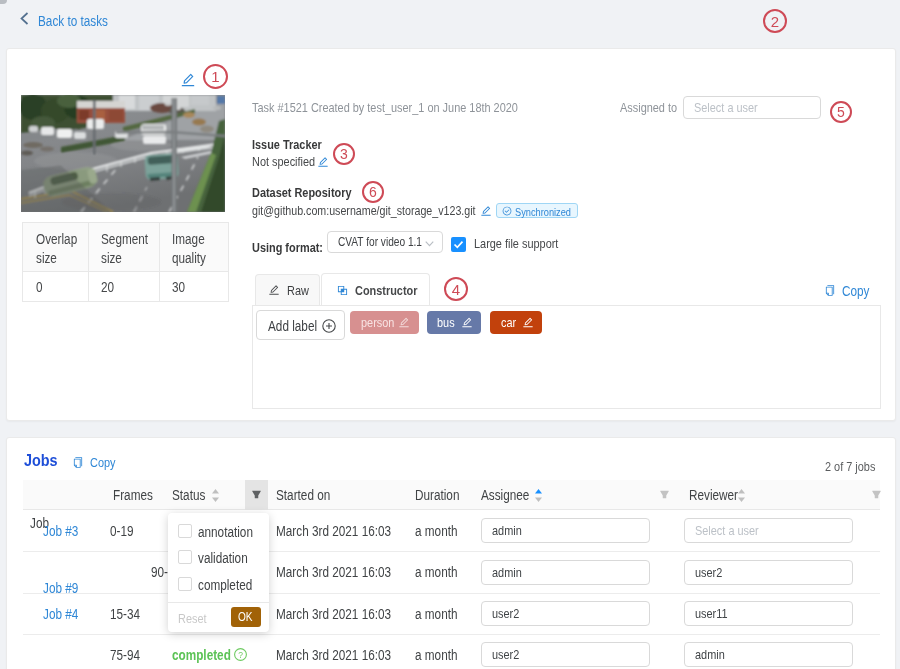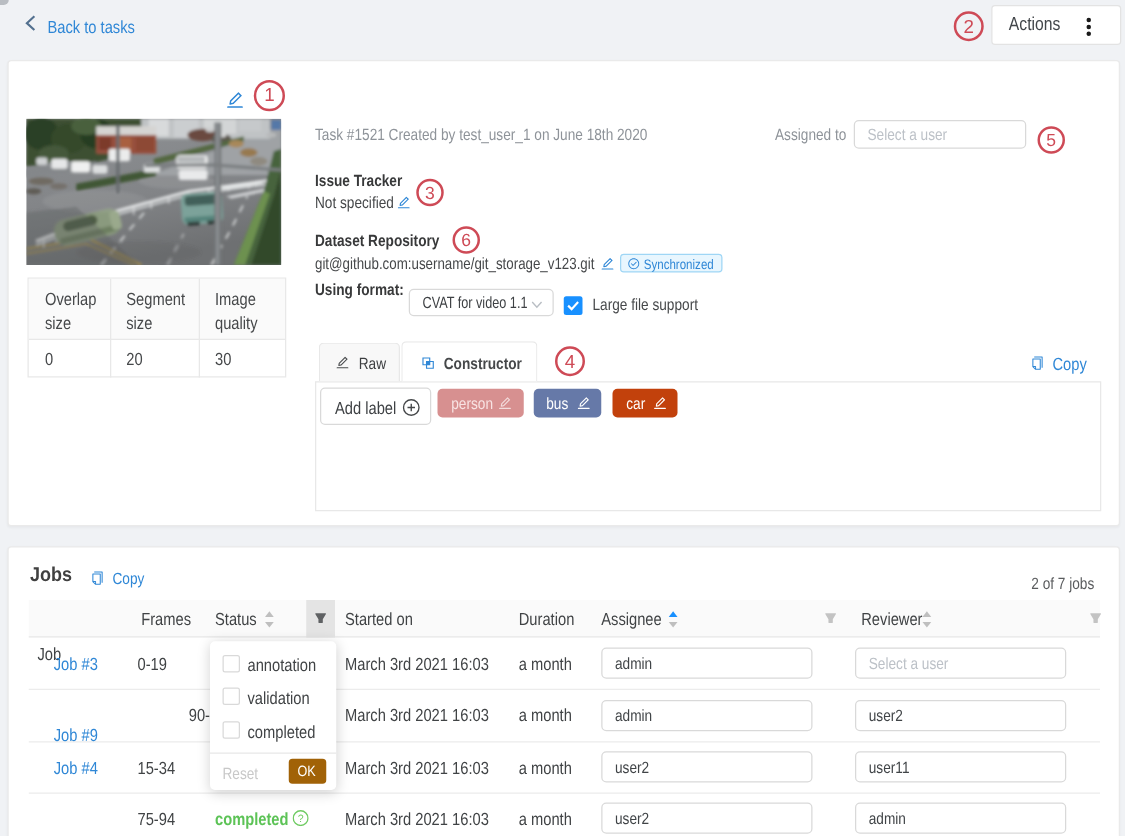--- a/index.html
+++ b/index.html
@@ -19,28 +19,20 @@
 </head>
 <body>
 <div id="page">
   <div class="abs" style="left:0; top:0; width:7px; height:4px; background:#b9bdc2; border-radius:0 0 4px 0;"></div>
 
   <svg class="abs" style="left:20px; top:12px;" width="9" height="13" viewBox="0 0 9 13">
       <path d="M7.5 1 L1.5 6.5 L7.5 12" stroke="#53708f" stroke-width="1.7" fill="none"></path>
     </svg>
   <div class="abs" style="left:38px; top:13px; font-size:14px; color:#2f87d6;"><span class="tx">Back to tasks</span></div>
   <div class="circ" style="left:763px; top:9px; width:24px; height:24px; line-height:21px; font-size:15px;">2</div>
-  <div class="abs" style="left:793px; top:4px; width:104px; height:32px; background:#fff; border:1px solid #e3e3e3; border-radius:3px; font-size:15px; color:#42464a;">
-    <span class="abs" style="left:13px; top:6px;"><span class="tx">Actions</span></span>
-    <svg class="abs" style="left:70px; top:4px;" width="14" height="24" viewBox="0 0 14 24">
-        <circle cx="7" cy="7" r="1.8" fill="#1a1a1a"></circle>
-        <circle cx="7" cy="12.5" r="1.8" fill="#1a1a1a"></circle>
-        <circle cx="7" cy="18" r="1.8" fill="#1a1a1a"></circle>
-      </svg>
-  </div>
 
   <div class="card" style="left:6px; top:48px; width:890px; height:373px;"></div>
 
   <svg class="abs" style="left:180px; top:72px;" width="16" height="16" viewBox="0 0 1024 1024">
       <path fill="#2f87d6" d="M257.7 752c2 0 4-.2 6-.5L431.9 722c2-.4 3.9-1.3 5.3-2.8l423.9-423.9a9.96 9.96 0 000-14.1L694.9 114.9c-1.9-1.9-4.4-2.9-7.1-2.9s-5.2 1-7.1 2.9L256.8 538.8c-1.5 1.5-2.4 3.3-2.8 5.3l-29.5 168.2a33.5 33.5 0 009.4 29.8c6.6 6.4 14.9 9.9 23.8 9.9zm67.4-174.4L687.8 215l73.3 73.3-362.7 362.6-88.9 15.7 15.6-89zM880 836H144c-17.7 0-32 14.3-32 32v36c0 4.4 3.6 8 8 8h784c4.4 0 8-3.6 8-8v-36c0-17.7-14.3-32-32-32z"></path>
     </svg>
   <div class="circ" style="left:203px; top:64px; width:25px; height:25px; line-height:22px; font-size:15px;">1</div>
 
   <svg class="abs" style="left:21px; top:95px;" width="204" height="117" viewBox="0 0 204 117">
     <defs>
@@ -201,21 +193,21 @@
       <path fill="#2f87d6" d="M257.7 752c2 0 4-.2 6-.5L431.9 722c2-.4 3.9-1.3 5.3-2.8l423.9-423.9a9.96 9.96 0 000-14.1L694.9 114.9c-1.9-1.9-4.4-2.9-7.1-2.9s-5.2 1-7.1 2.9L256.8 538.8c-1.5 1.5-2.4 3.3-2.8 5.3l-29.5 168.2a33.5 33.5 0 009.4 29.8c6.6 6.4 14.9 9.9 23.8 9.9zm67.4-174.4L687.8 215l73.3 73.3-362.7 362.6-88.9 15.7 15.6-89zM880 836H144c-17.7 0-32 14.3-32 32v36c0 4.4 3.6 8 8 8h784c4.4 0 8-3.6 8-8v-36c0-17.7-14.3-32-32-32z"></path>
     </svg>
   <div class="abs" style="left:496px; top:203px; width:82px; height:15px; background:#e8f6fe; border:1px solid #9fd6f5; border-radius:3px; font-size:11px; color:#2f87d6; line-height:12px;">
     <svg style="position:absolute; left:5px; top:2px;" width="10" height="10" viewBox="0 0 1024 1024">
         <path fill="#2f87d6" d="M512 64C264.6 64 64 264.6 64 512s200.6 448 448 448 448-200.6 448-448S759.4 64 512 64zm0 820c-205.4 0-372-166.6-372-372s166.6-372 372-372 372 166.6 372 372-166.6 372-372 372z"></path>
         <path fill="#2f87d6" d="M699.5 353.5l-246 246-129-129a8 8 0 00-11.3 0l-36.7 36.7a8 8 0 000 11.3l171.4 171.4c3.1 3.1 8.2 3.1 11.3 0l288.4-288.4a8 8 0 000-11.3l-36.7-36.7a8 8 0 00-11.4 0z"></path>
       </svg>
     <span class="tx" style="position:absolute; left:18px; top:2px;">Synchronized</span>
   </div>
 
-  <div class="abs" style="left:252px; top:224px; font-size:13px; font-weight:bold; color:#38393a;"><span class="tx">Using format:</span></div>
+  <div class="abs" style="left:252px; top:240px; font-size:13px; font-weight:bold; color:#38393a;"><span class="tx">Using format:</span></div>
   <div class="input" style="left:327px; top:231px; width:116px; height:22px; line-height:20px; color:#3e4144;"><span class="tx" style="margin-left:10px; transform:scaleX(0.78);">CVAT for video 1.1</span>
     <svg class="abs" style="right:8px; top:7px;" width="9" height="9" viewBox="0 0 12 12">
         <path d="M1 3.5 L6 9 L11 3.5" stroke="#b9bec4" stroke-width="1.5" fill="none"></path>
       </svg>
   </div>
   <div class="abs" style="left:451px; top:237px; width:15px; height:15px; background:#1890ff; border-radius:2px;">
     <svg width="15" height="15" viewBox="0 0 15 15">
         <path d="M3.5 7.5 L6.3 10.3 L11.5 4.6" stroke="#fff" stroke-width="1.7" fill="none"></path>
       </svg>
   </div>
@@ -260,21 +252,21 @@
       </svg>
   </div>
   <div class="abs" style="left:490px; top:311px; width:52px; height:23px; background:#c2410c; border-radius:4px; color:#fff; font-size:13px;">
     <span class="abs" style="left:11px; top:4px;"><span class="tx">car</span></span>
     <svg style="position:absolute; right:8px; top:5px;" width="12" height="13" viewBox="0 0 1024 1024">
         <path fill="#fff" d="M257.7 752c2 0 4-.2 6-.5L431.9 722c2-.4 3.9-1.3 5.3-2.8l423.9-423.9a9.96 9.96 0 000-14.1L694.9 114.9c-1.9-1.9-4.4-2.9-7.1-2.9s-5.2 1-7.1 2.9L256.8 538.8c-1.5 1.5-2.4 3.3-2.8 5.3l-29.5 168.2a33.5 33.5 0 009.4 29.8c6.6 6.4 14.9 9.9 23.8 9.9zm67.4-174.4L687.8 215l73.3 73.3-362.7 362.6-88.9 15.7 15.6-89zM880 836H144c-17.7 0-32 14.3-32 32v36c0 4.4 3.6 8 8 8h784c4.4 0 8-3.6 8-8v-36c0-17.7-14.3-32-32-32z"></path>
       </svg>
   </div>
 
   <div class="card" style="left:6px; top:437px; width:890px; height:240px;"></div>
-  <div class="abs" style="left:24px; top:452px; font-size:16px; font-weight:bold; color:#404040;"><span class="tx" style="transform:scaleX(0.9);">Jobs</span></div>
+  <div class="abs" style="left:24px; top:452px; font-size:16px; font-weight:bold; color:#1d4ed8;"><span class="tx" style="transform:scaleX(0.9);">Jobs</span></div>
   <svg class="abs" style="left:72px; top:456px;" width="12" height="13" viewBox="0 0 1024 1024">
       <path fill="#2f87d6" d="M832 64H296c-4.4 0-8 3.6-8 8v56c0 4.4 3.6 8 8 8h496v688c0 4.4 3.6 8 8 8h56c4.4 0 8-3.6 8-8V96c0-17.7-14.3-32-32-32zM704 192H192c-17.7 0-32 14.3-32 32v530.7c0 8.5 3.4 16.6 9.4 22.6l173.3 173.3c2.2 2.2 4.7 4 7.4 5.5v1.9h4.2c3.5 1.3 7.2 2 11 2H704c17.7 0 32-14.3 32-32V224c0-17.7-14.3-32-32-32zM350 856.2L263.9 770H350v86.2zM664 888H414V746c0-22.1-17.9-40-40-40H232V264h432v624z"></path>
     </svg>
   <div class="abs blue" style="left:90px; top:455px; font-size:13px;"><span class="tx">Copy</span></div>
   <div class="abs" style="left:825px; top:459px; font-size:13px; color:#5a5c5e;text-align:center;"><span class="tx">2 of 7 jobs</span></div>
 
   <div class="abs" style="left:23px; top:480px; width:857px; height:30px; background:#fafafa; border-bottom:1px solid #e8e8e8;"></div>
   <div class="abs" style="left:245px; top:480px; width:23px; height:30px; background:#e4e4e4;"></div>
   <div class="cell" style="left:30px; top:515px;"><span class="tx">Job</span></div>
   <div class="cell" style="left:113px; top:487px;"><span class="tx">Frames</span></div>

